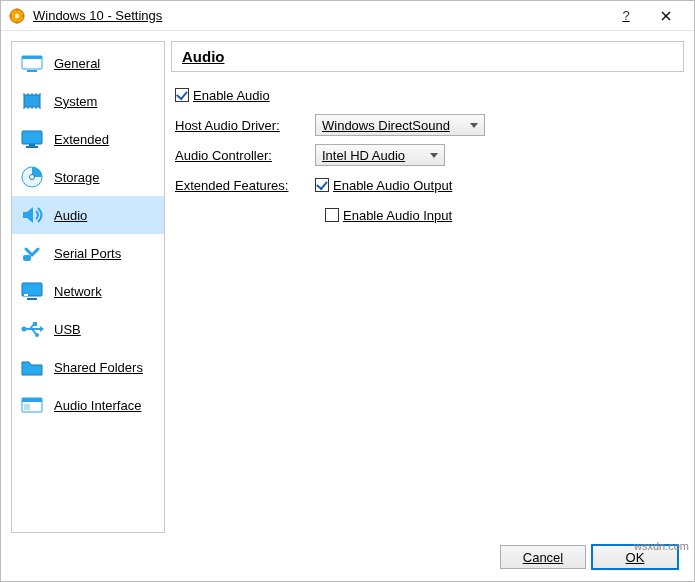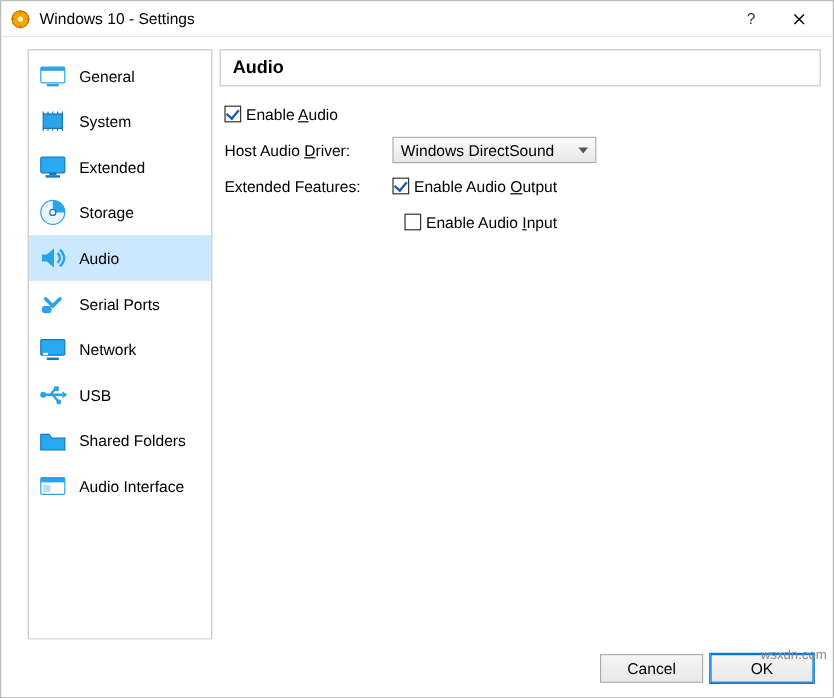--- a/index.html
+++ b/index.html
@@ -1,26 +1,26 @@
 <!DOCTYPE html>
 <html><head>
 <meta charset="utf-8">
 <style>
 * { box-sizing: border-box; margin: 0; padding: 0; font-family: "Segoe UI", Tahoma, sans-serif; font-size: 13px; }
 body { background: #fff; width: 695px; height: 582px; overflow: hidden; position: relative; }
-.window { width: 695px; height: 582px; border: 1px solid #bbb; display: flex; flex-direction: column; background: #fff; }
+.window { width: 695px; height: 582px; border: 1px solid #bbb; display: flex; flex-direction: column; background: #fff; text-decoration: underline; }
 
 
 .titlebar { height: 30px; display: flex; align-items: center; padding: 0 8px; border-bottom: 1px solid #e5e5e5; }
 .titlebar .app-icon { width: 16px; height: 16px; margin-right: 8px; }
 .titlebar .title { flex: 1; font-size: 13px; color: #000; }
 .titlebar .ctrl { width: 40px; height: 30px; display: flex; align-items: center; justify-content: center; color: #333; }
 
 
-.body { flex: 1; display: flex; padding: 10px 10px 0 10px; gap: 6px; overflow: hidden; margin-left: 12px; }
+.body { flex: 1; display: flex; padding: 10px 10px 0 10px; gap: 6px; overflow: hidden; }
 .sidebar { width: 154px; border: 1px solid #c8c8c8; background: #fff; padding-top: 2px; overflow-y: auto; }
 .cat { display: flex; align-items: center; height: 38px; padding: 0 8px; gap: 10px; cursor: default; }
 .cat.selected { background: #cce8ff; }
 .cat .ic { width: 24px; height: 24px; flex: 0 0 24px; display: flex; align-items: center; justify-content: center; }
 .cat span.lbl { color: #000; font-size: 13px; }
 
 .main { flex: 1; display: flex; flex-direction: column; }
 .section-header { border: 1px solid #c8c8c8; padding: 6px 10px; margin-bottom: 8px; }
 .section-header h2 { font-size: 15px; font-weight: 700; }
 
@@ -211,20 +211,29 @@
         <div class="row indent">
           <div class="label">Host Audio <span class="underline">D</span>river:</div>
           <div class="field">
             <div class="dropdown" style="min-width:170px">
               <span class="dd-text">Windows DirectSound</span>
               <span class="caret"></span>
             </div>
           </div>
         </div>
 
+        <div class="row indent">
+          <div class="label">Audio <span class="underline">C</span>ontroller:</div>
+          <div class="field">
+            <div class="dropdown" style="min-width:130px">
+              <span class="dd-text">Intel HD Audio</span>
+              <span class="caret"></span>
+            </div>
+          </div>
+        </div>
 
         <div class="row indent">
           <div class="label">Extended Features:</div>
           <div class="field">
             <label class="chk-label">
               <span class="chk checked"></span>
               <span>Enable Audio <span class="underline">O</span>utput</span>
             </label>
           </div>
         </div>

